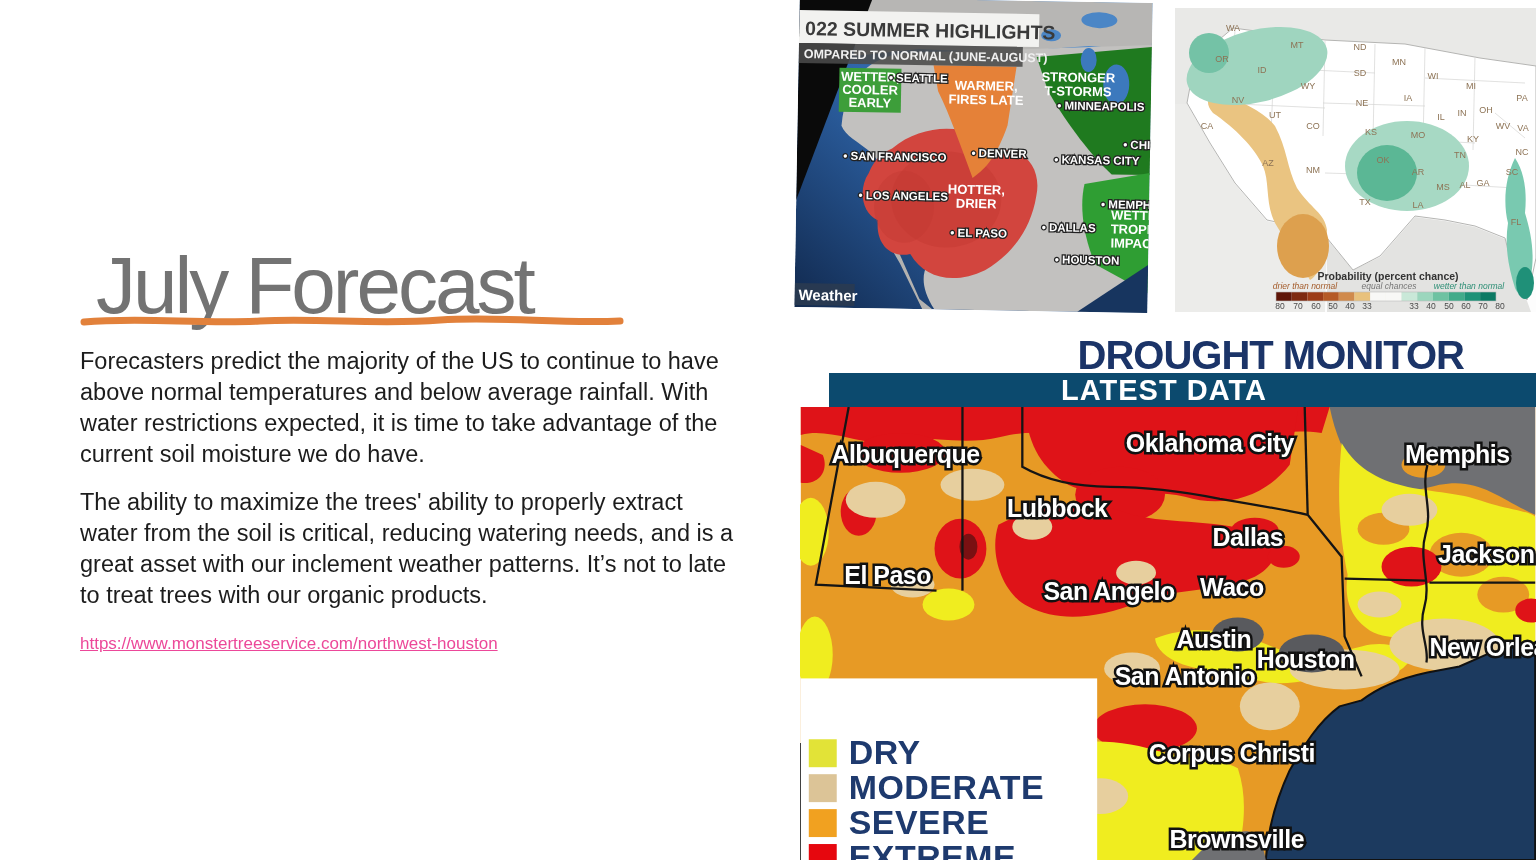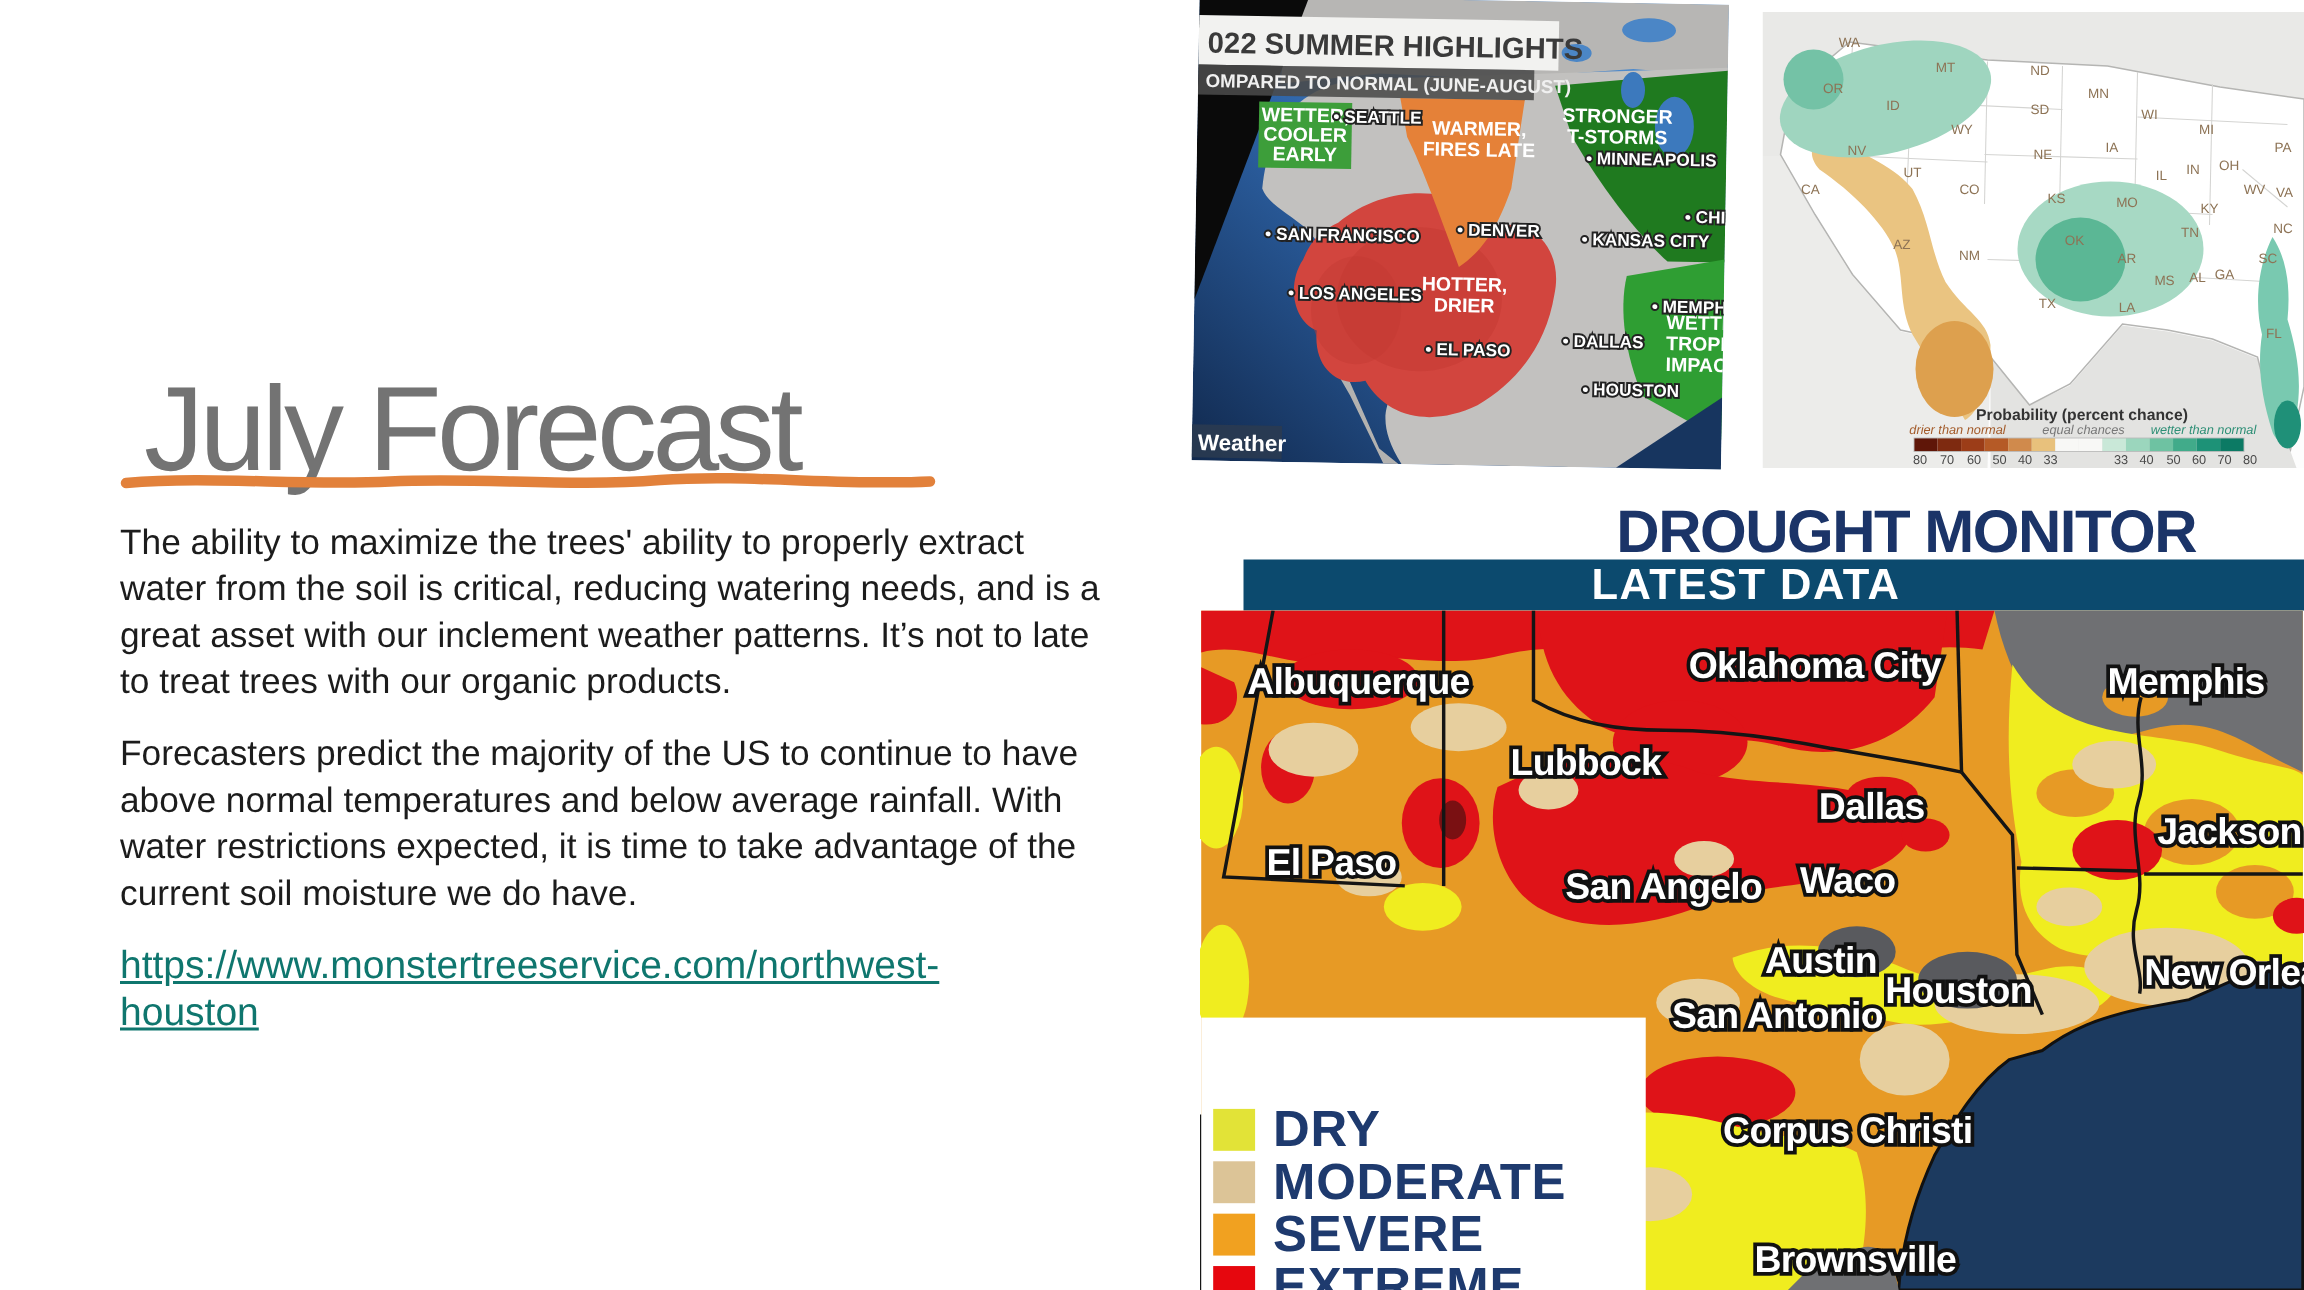--- a/index.html
+++ b/index.html
@@ -4,21 +4,21 @@
 <style>
   html,body{margin:0;padding:0;background:#fff;}
   .slide{position:relative;width:1536px;height:860px;background:#ffffff;overflow:hidden;
          font-family:"Liberation Sans",sans-serif;}
   .page-title{position:absolute;left:96px;top:190px;font-size:80px;line-height:1.05;
               letter-spacing:-3px;color:#737373;font-weight:400;}
   .squiggle{position:absolute;left:80px;top:313px;}
   .text-block{position:absolute;left:80px;top:346px;width:658px;color:#1c1c1c;}
   .text-block p{margin:0 0 17px 0;font-size:23.5px;line-height:31px;}
   .link-wrap{width:600px;}
-  .link-wrap a{color:#0f766e;text-decoration:underline;font-size:26px;line-height:31px;
+  .link-wrap a{color:#ec4899;text-decoration:underline;font-size:17px;line-height:31px;
                overflow-wrap:break-word;display:block;}
   .summer-map{position:absolute;left:797px;top:0;transform:rotate(1deg);}
   .outlook-map{position:absolute;left:1175px;top:8px;}
   .dm-title{position:absolute;left:800px;top:333px;width:736px;text-align:right;
             padding-right:72px;box-sizing:border-box;font-size:40px;font-weight:bold;
             color:#1B3468;letter-spacing:-1px;}
   .dm-banner{position:absolute;left:800px;top:373px;width:736px;height:34px;background:#0c4a6e;
              color:#fff;display:flex;align-items:center;justify-content:center;
              padding-right:66px;box-sizing:border-box;font-size:29px;font-weight:bold;letter-spacing:1px;margin-left:29px;}
   .drought-map{position:absolute;left:800px;top:407px;}
@@ -36,22 +36,22 @@
 
 <div class="slide">
 
   <h1 class="page-title">July Forecast</h1>
 
   <svg class="squiggle" width="545" height="16" viewBox="0 0 545 16">
     <path d="M4,9 C60,4 120,11 180,8 C240,5 300,12 360,7 C420,3 480,11 540,8" fill="none" stroke-width="7" stroke-linecap="round" stroke="#E2813B"></path>
   </svg>
 
   <div class="text-block">
+    <p>Forecasters predict the majority of the US to continue to have above normal temperatures and below average rainfall. With water restrictions expected, it is time to take advantage of the current soil moisture we do have.</p>
     <p>The ability to maximize the trees' ability to properly extract water from the soil is critical, reducing watering needs, and is a great asset with our inclement weather patterns. It’s not to late to treat trees with our organic products.</p>
-    <p>Forecasters predict the majority of the US to continue to have above normal temperatures and below average rainfall. With water restrictions expected, it is time to take advantage of the current soil moisture we do have.</p>
     <div class="link-wrap">
       <a href="#">https://www.monstertreeservice.com/northwest-houston</a>
     </div>
   </div>
 
   <svg class="summer-map" width="353" height="310" viewBox="0 0 353 310">
     <defs>
       <linearGradient id="oceanGrad" x1="0" y1="1" x2="1" y2="0">
         <stop offset="0" stop-color="#11294e"></stop>
         <stop offset="0.45" stop-color="#2e64a8"></stop>

